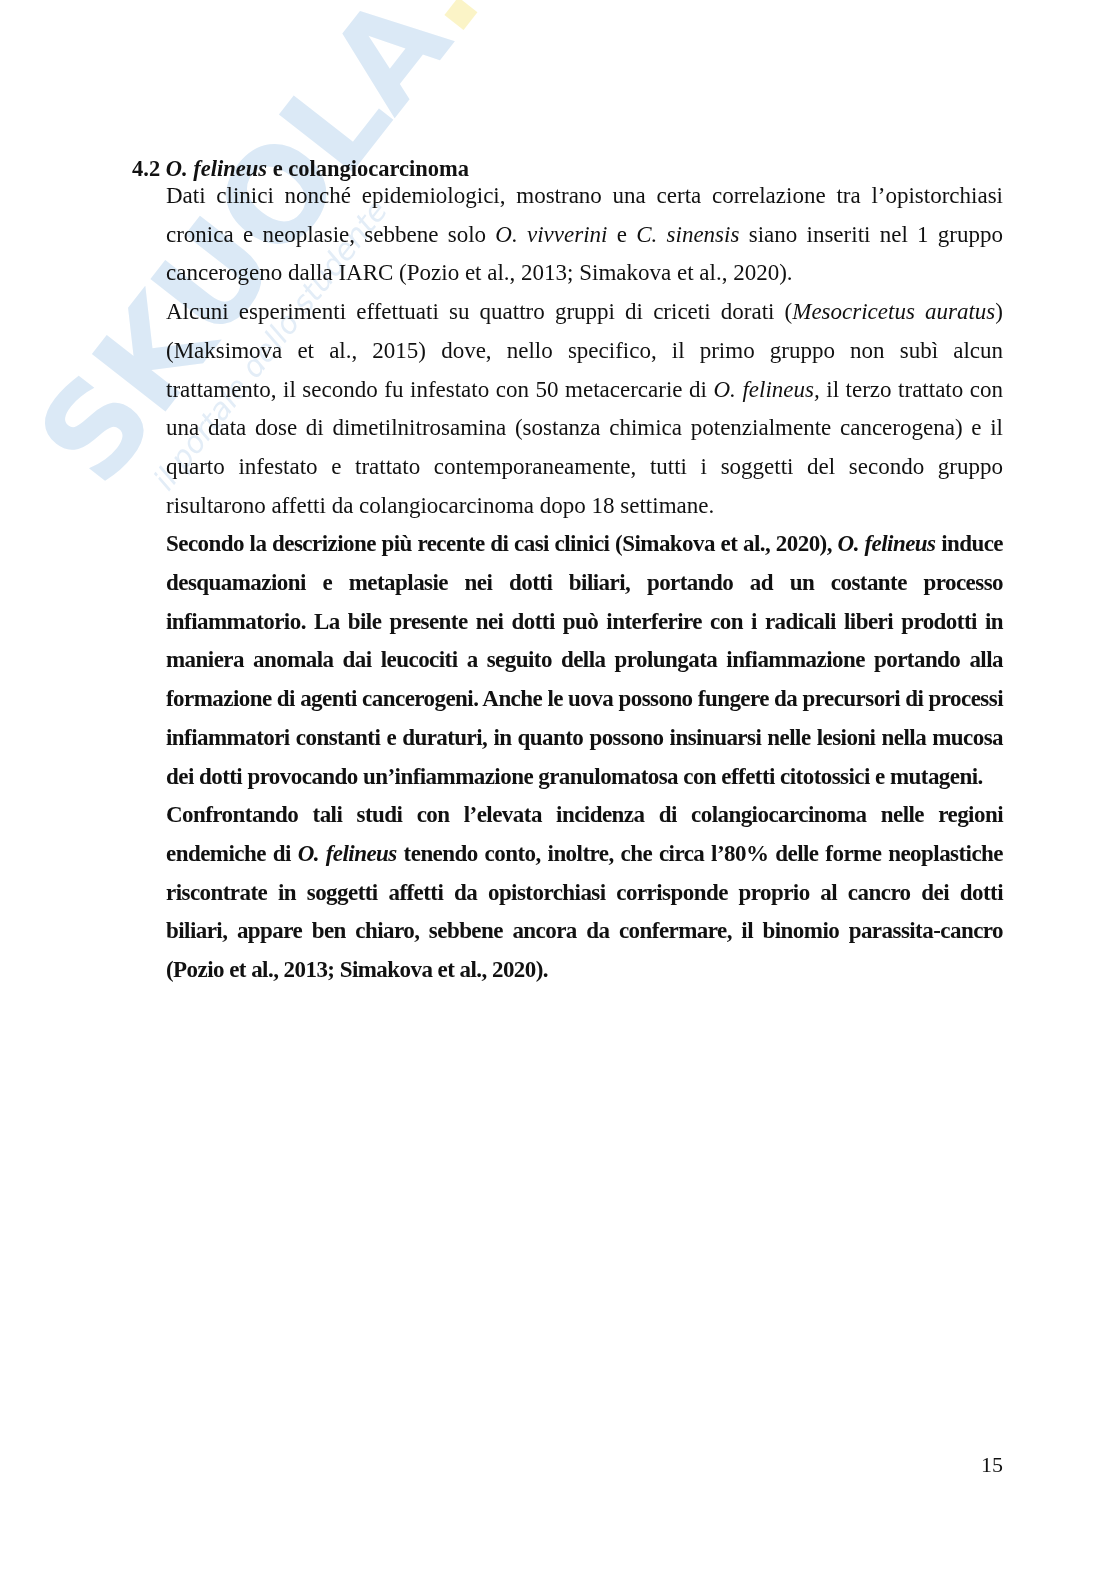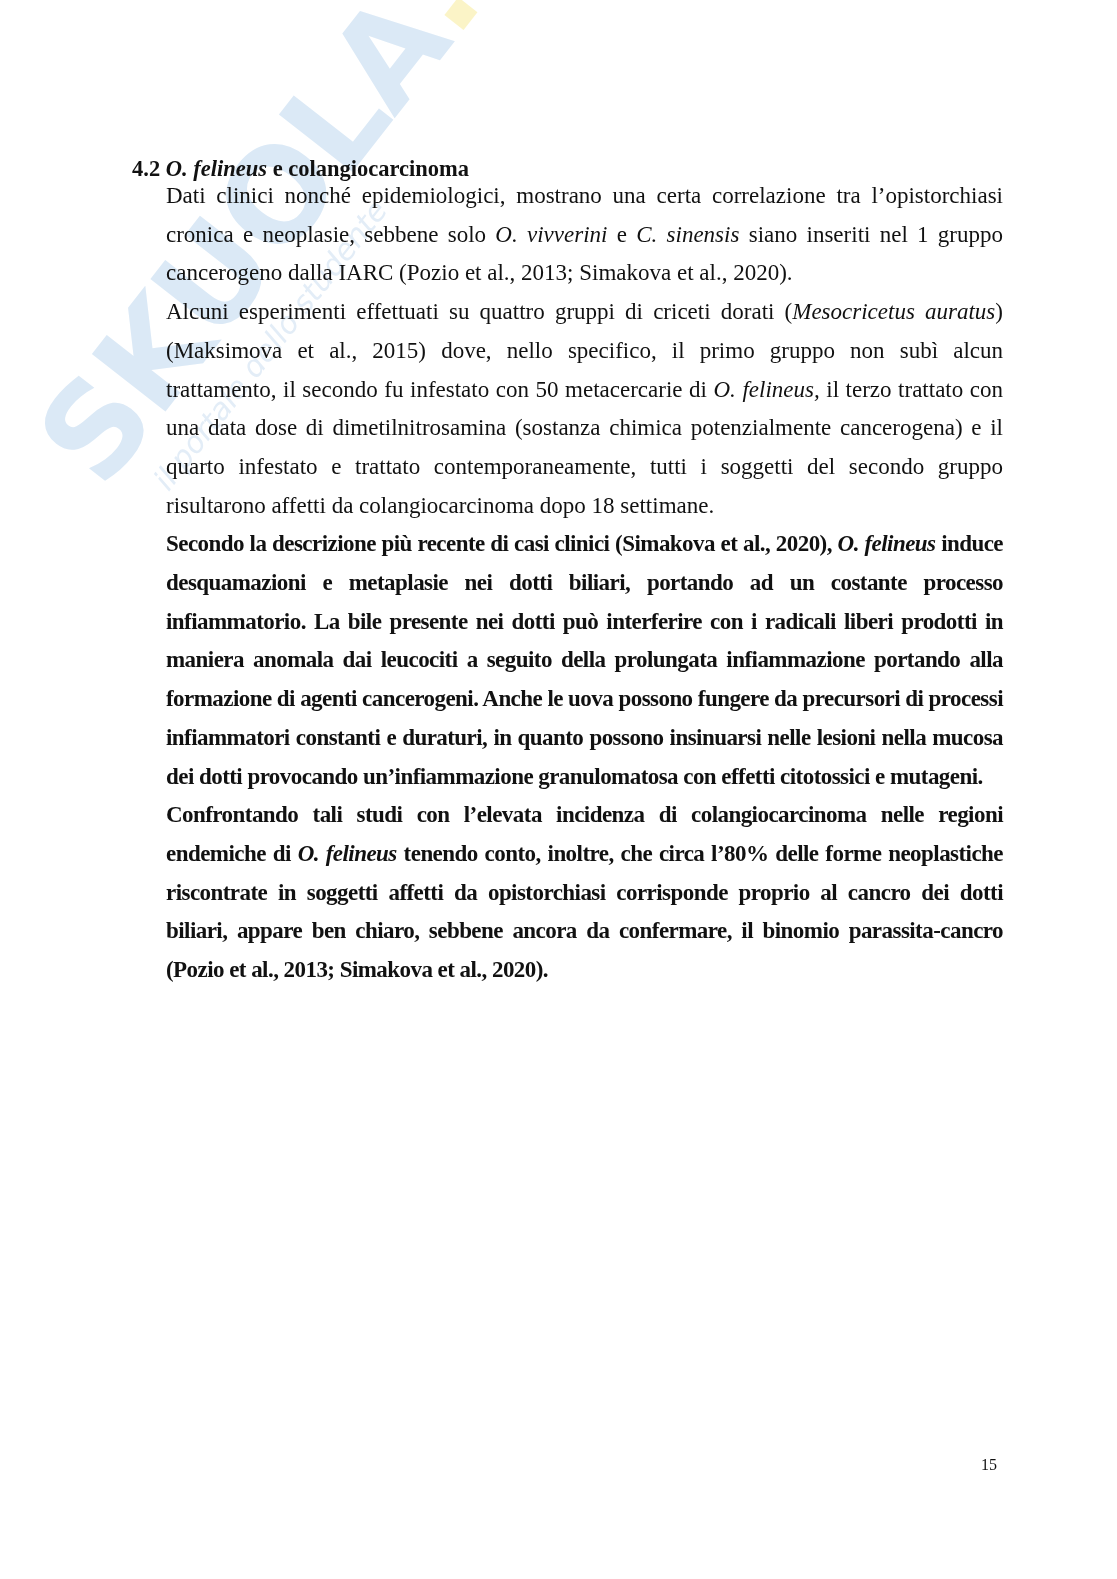--- a/index.html
+++ b/index.html
@@ -38,21 +38,21 @@
   .heading i { font-style: italic; }
   .body {
     position: absolute; left: 166px; top: 177px; width: 837px; z-index: 1;
     font-size: 23px; line-height: 38.7px; text-align: justify;
   }
   .body p { margin: 0; text-align: justify; }
   .body i { font-style: italic; }
   .condensed { letter-spacing: -0.55px; font-weight: bold; }
   .page-number {
     position: absolute; left: 981px; top: 1451px;
-    font-size: 16px; line-height: 28px; z-index: 1;
+    font-size: 22px; line-height: 28px; z-index: 1;
   }
 </style>
 </head>
 <body>
 
 <div class="page">
 
   <div class="watermark">
     <div class="wm-inner">
       <div class="wm-brand"><span>SKUOLA</span><span class="dot">.net</span></div>

